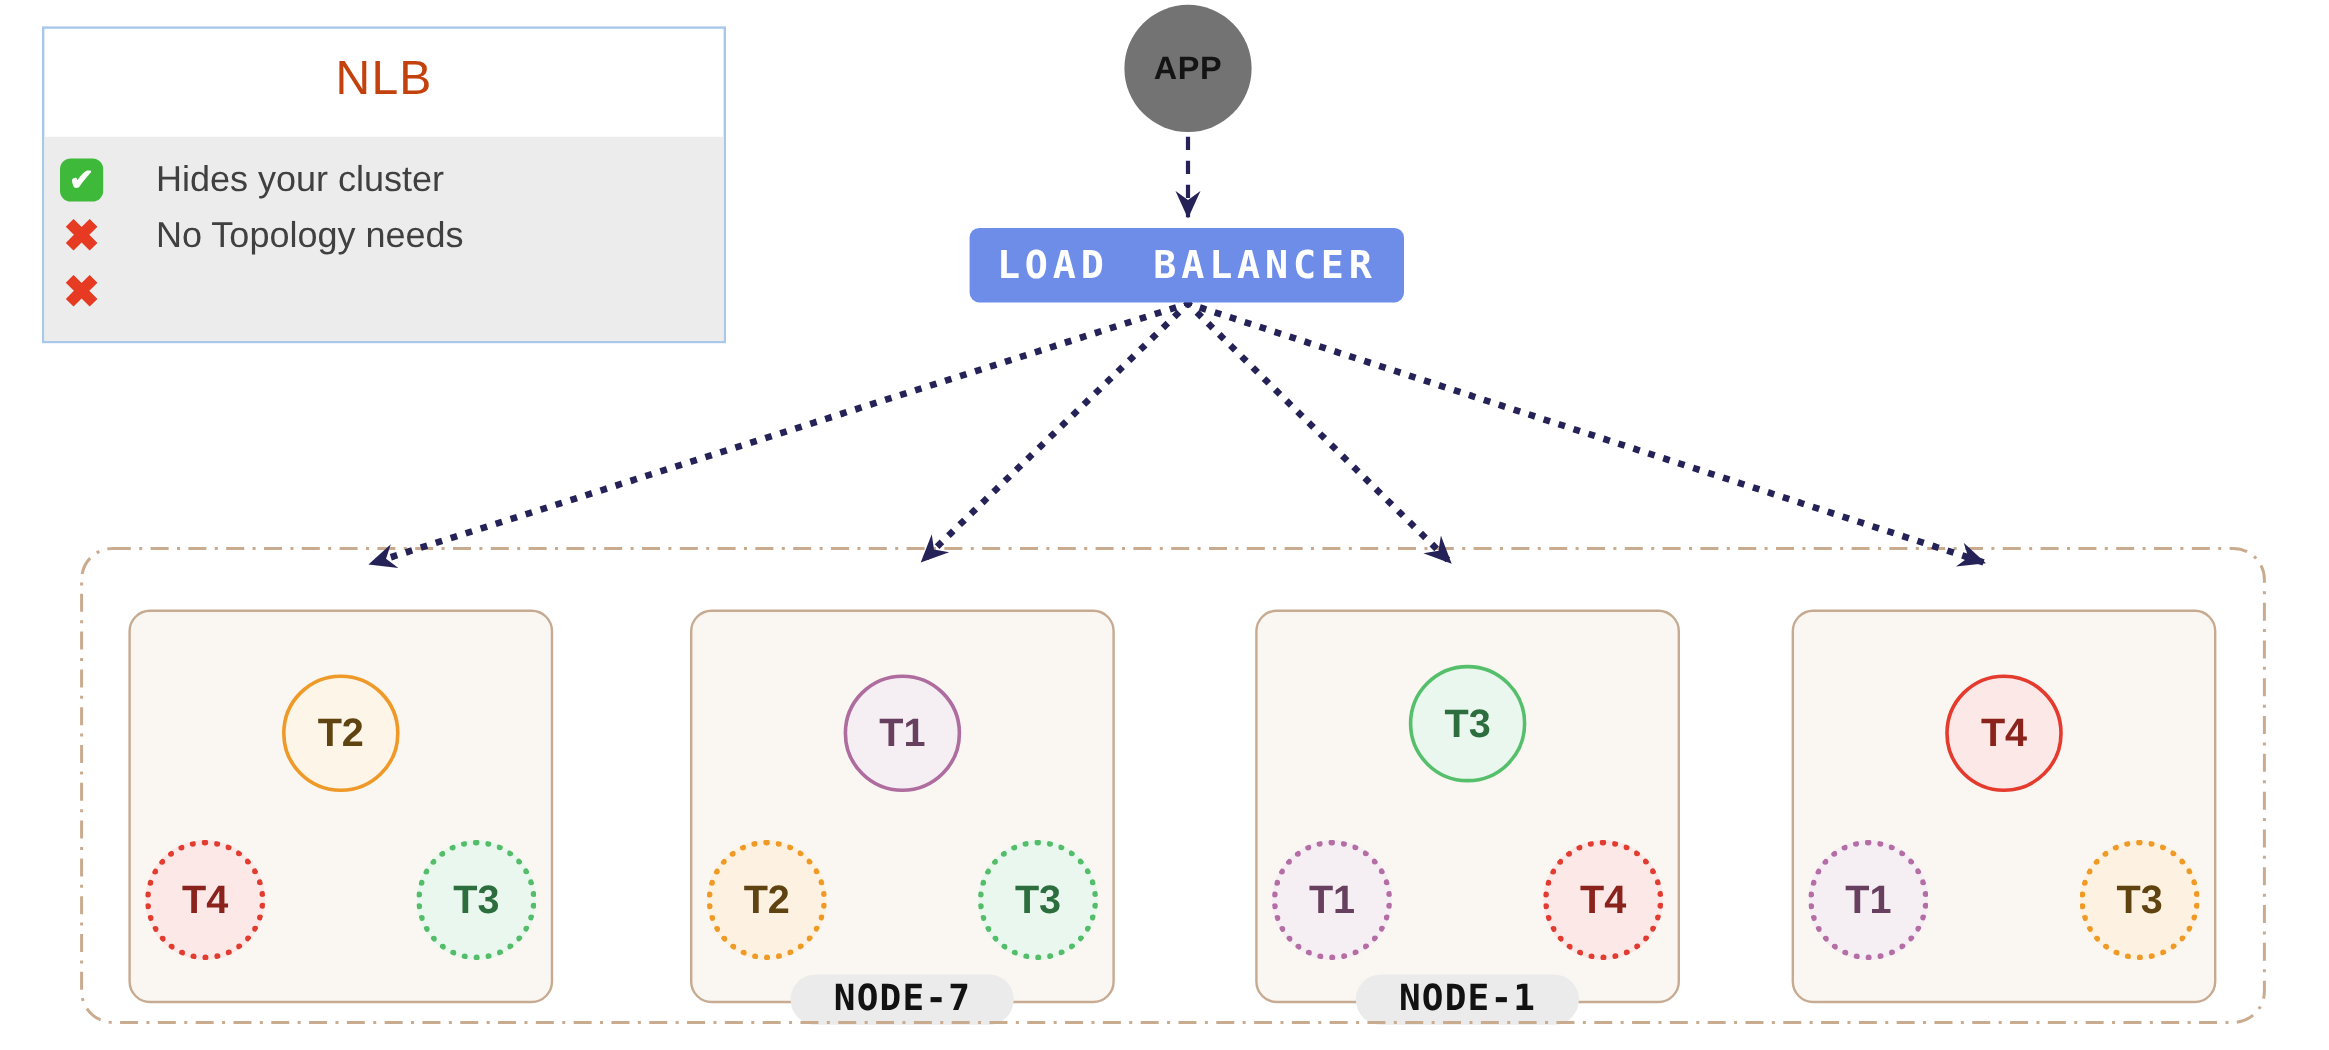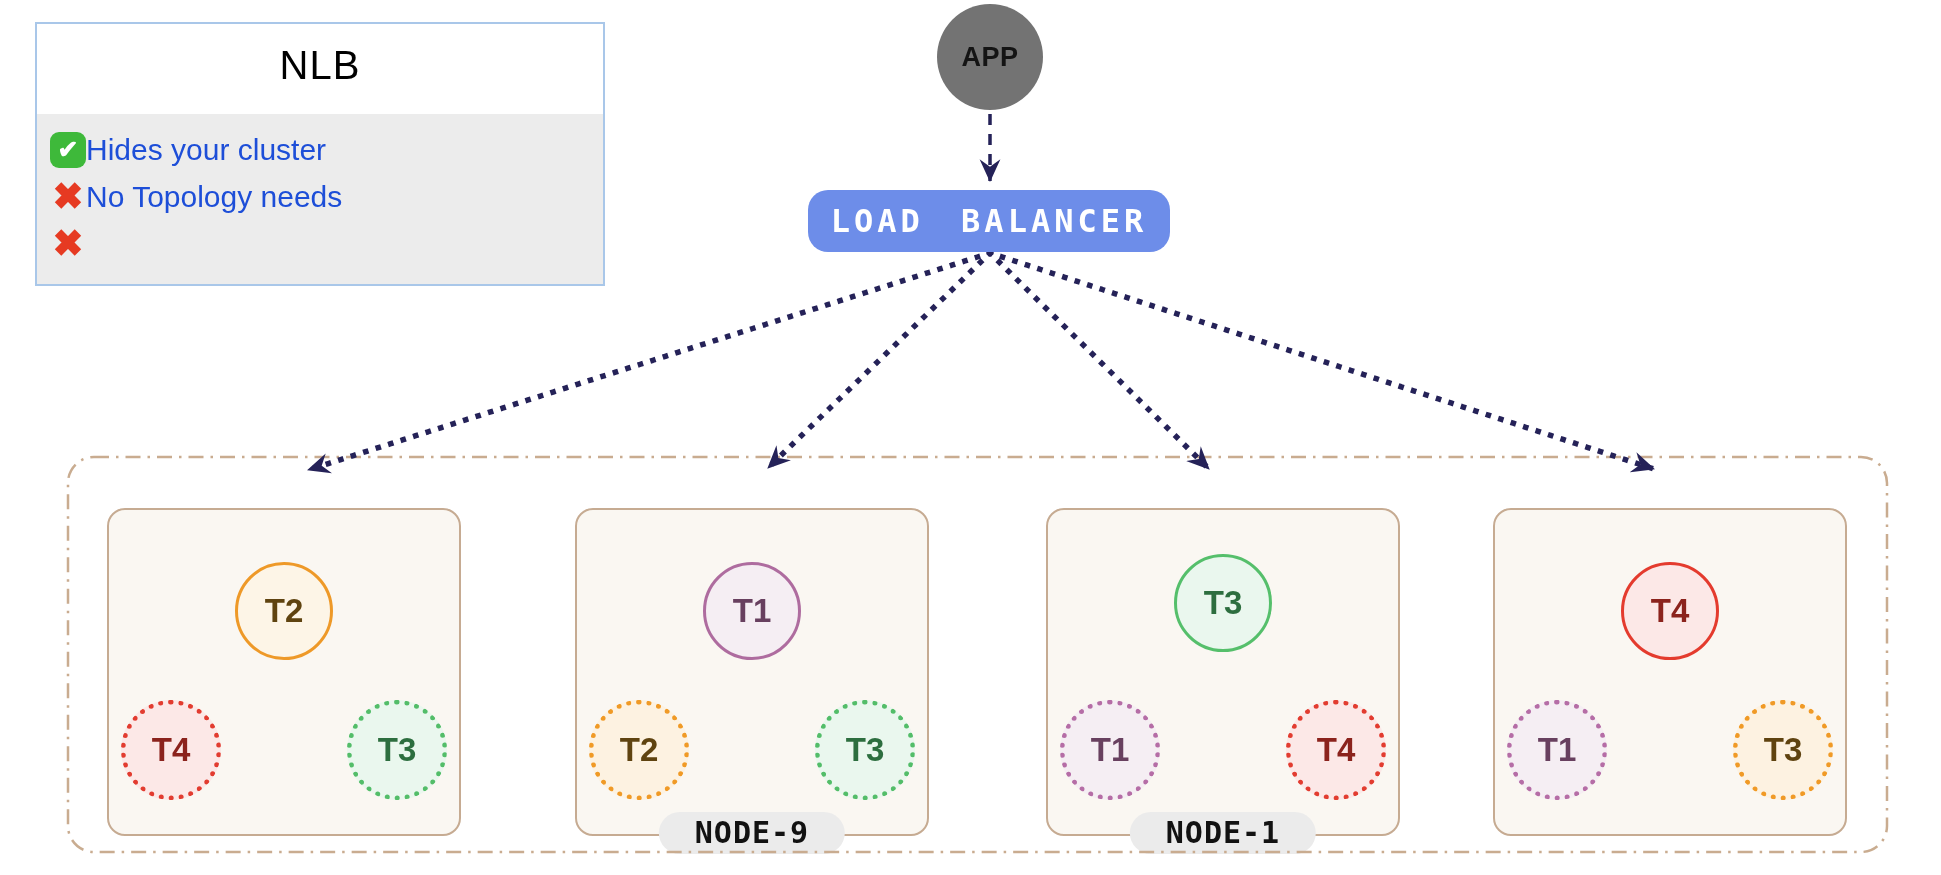--- a/index.html
+++ b/index.html
@@ -8,42 +8,42 @@
     font-family:"Liberation Sans",sans-serif;background:#ffffff;
   }
 
   
   .legend{
     position:absolute;left:35px;top:22px;width:570px;height:264px;
     border:2px solid #a9c7e9;background:#ffffff;box-sizing:border-box;
   }
   .legend-title{
     height:82px;display:flex;align-items:center;justify-content:center;
-    color:#000000;font-size:40px;letter-spacing:1px;
+    color:#c2410c;font-size:40px;letter-spacing:1px;
   }
   .legend-body{
     position:absolute;left:0;right:0;top:90px;bottom:0;
     background:#ececec;padding:12px 0 0 13px;box-sizing:border-box;
   }
   .legend-row{display:flex;align-items:center;height:47px;}
   .li-icon{width:36px;height:36px;flex:0 0 36px;display:flex;align-items:center;justify-content:center;}
   .li-icon.check{background:#3eb93a;border-radius:9px;color:#ffffff;font-size:25px;font-weight:bold;}
   .li-icon.cross{color:#e63a22;font-size:37px;font-weight:bold;background:transparent;}
-  .legend-text{font-size:30px;color:#1d4ed8;}
+  .legend-text{margin-left:44px;font-size:30px;color:#404040;}
 
   
   .app-circle{
     position:absolute;left:937px;top:4px;width:106px;height:106px;border-radius:50%;
     background:#737373;display:flex;align-items:center;justify-content:center;
     color:#141414;font-size:27px;font-weight:bold;letter-spacing:.5px;z-index:4;
   }
 
   
   .lb-box{
-    position:absolute;left:808px;top:190px;width:362px;height:62px;border-radius:20px;
+    position:absolute;left:808px;top:190px;width:362px;height:62px;border-radius:8px;
     background:#6d8de9;display:flex;align-items:center;justify-content:center;
     color:#ffffff;font-family:"DejaVu Sans Mono",monospace;font-weight:bold;
     font-size:32px;letter-spacing:4px;word-spacing:14px;z-index:4;
   }
 
   
   #wires{position:absolute;left:0;top:0;z-index:3;pointer-events:none;}
 
   
   .node{
@@ -145,21 +145,21 @@
       <span>T1</span>
     </div>
     <div class="replicas">
       <div class="tok replica dotted t2">
         <span>T2</span>
       </div>
       <div class="tok replica dotted t3g">
         <span>T3</span>
       </div>
     </div>
-    <div class="node-pill">NODE-9</div>
+    <div class="node-pill">NODE-7</div>
   </div>
 
   <div class="node n3" style="left:1046px">
     <div class="tok primary solid t3g">
       <span>T3</span>
     </div>
     <div class="replicas">
       <div class="tok replica dotted t1">
         <span>T1</span>
       </div>

